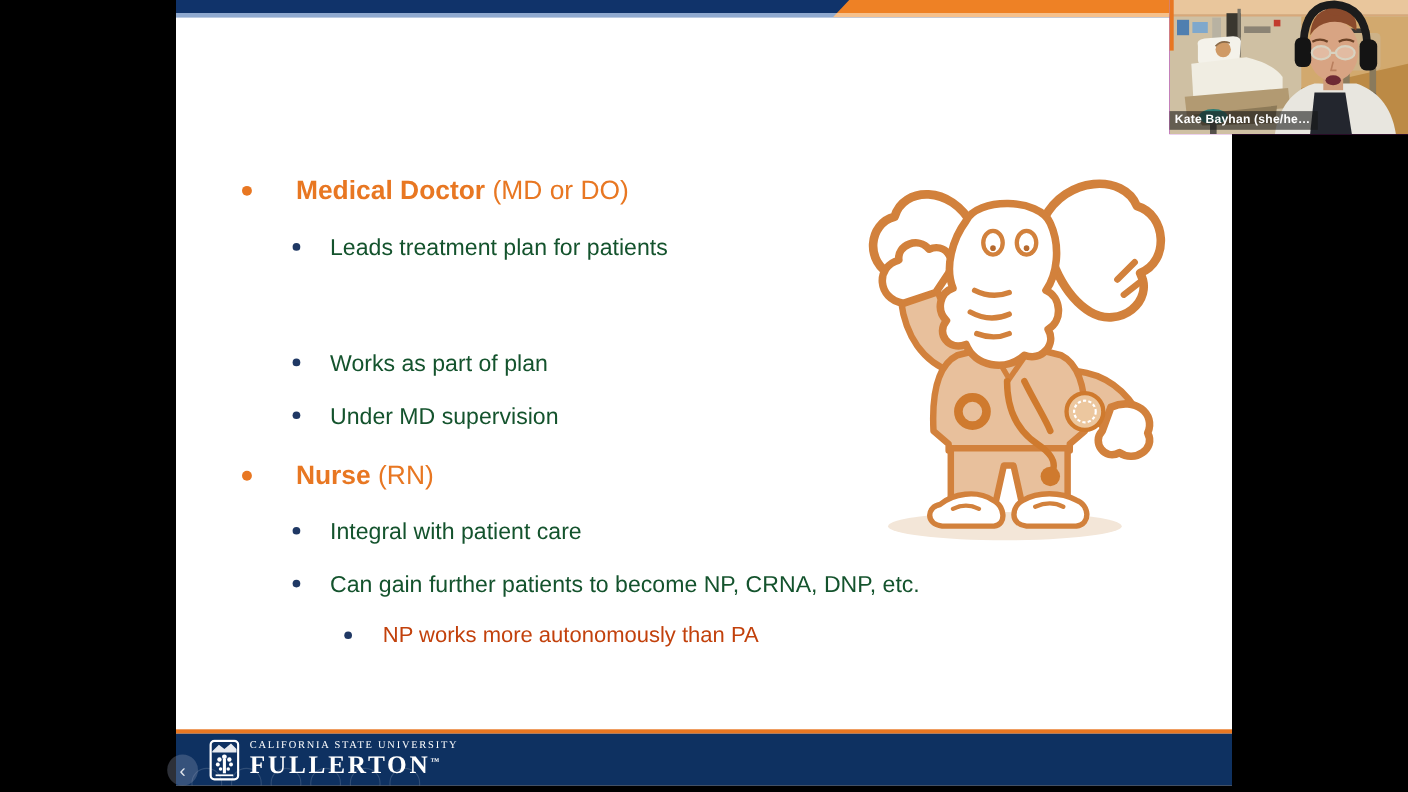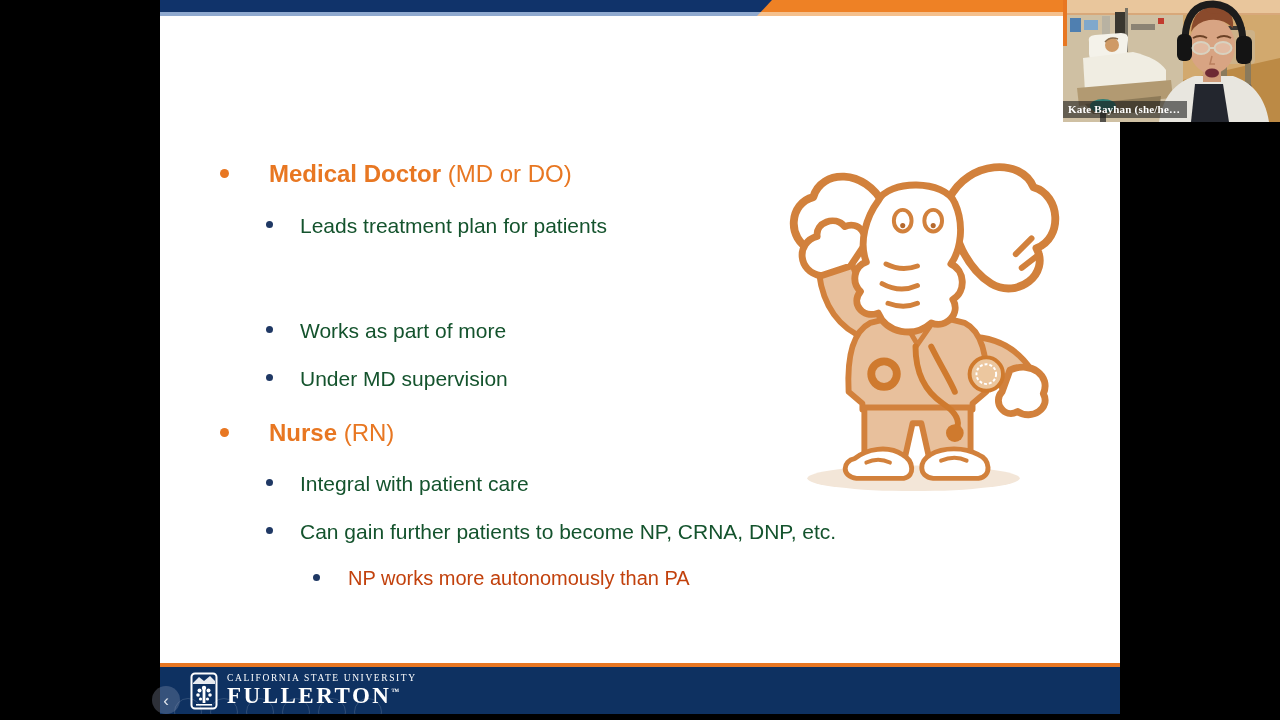--- a/index.html
+++ b/index.html
@@ -39,21 +39,21 @@
   .emblem{margin-left:30px;flex:0 0 auto;}
   .logo-text{margin-left:9px;color:#fff;}
   .univ{font-family:"Liberation Serif", serif;font-size:9.5px;letter-spacing:1.6px;line-height:1.2;}
   .campus{font-family:"Liberation Serif", serif;font-size:23px;font-weight:700;
       letter-spacing:2.5px;line-height:1.05;}
   .campus sup{font-size:8px;letter-spacing:0;}
   .gc{position:absolute;width:26px;height:26px;border:1px solid rgba(255,255,255,.14);
       border-radius:50%;bottom:-12px;}
 
   
-  .webcam{position:absolute;left:1063px;top:0;width:217px;height:122px;background:#a21caf;overflow:hidden;font-family:Liberation Serif, serif;}
+  .webcam{position:absolute;left:1063px;top:0;width:217px;height:122px;background:#a21caf;overflow:hidden;}
   .nametag{position:absolute;left:0;bottom:4px;max-width:175px;white-space:nowrap;overflow:hidden;
       background:rgba(22,22,22,.58);color:#fff;font-size:11px;font-weight:700;
       padding:2px 7px 3px 5px;letter-spacing:.2px;}
 
   
   .prev-btn{position:absolute;left:152px;top:686px;width:28px;height:28px;border-radius:50%;
       background:rgba(150,160,185,.30);color:rgba(255,255,255,.85);
       display:flex;align-items:center;justify-content:center;
       font-size:17px;line-height:1;cursor:pointer;}
 </style>
@@ -73,21 +73,21 @@
     <div class="row l1" style="top:158px">
       <span class="dot"></span>
       <span class="txt"><b>Medical Doctor</b><span class="detail"> (MD or DO)</span></span>
     </div>
     <div class="row l2" style="top:212px">
       <span class="dot"></span>
       <span class="txt">Leads treatment plan for patients</span>
     </div>
     <div class="row l2" style="top:317px">
       <span class="dot"></span>
-      <span class="txt">Works as part of more</span>
+      <span class="txt">Works as part of plan</span>
     </div>
     <div class="row l2" style="top:365px">
       <span class="dot"></span>
       <span class="txt">Under MD supervision</span>
     </div>
     <div class="row l1" style="top:417px">
       <span class="dot"></span>
       <span class="txt"><b>Nurse</b><span class="detail"> (RN)</span></span>
     </div>
     <div class="row l2" style="top:470px">

